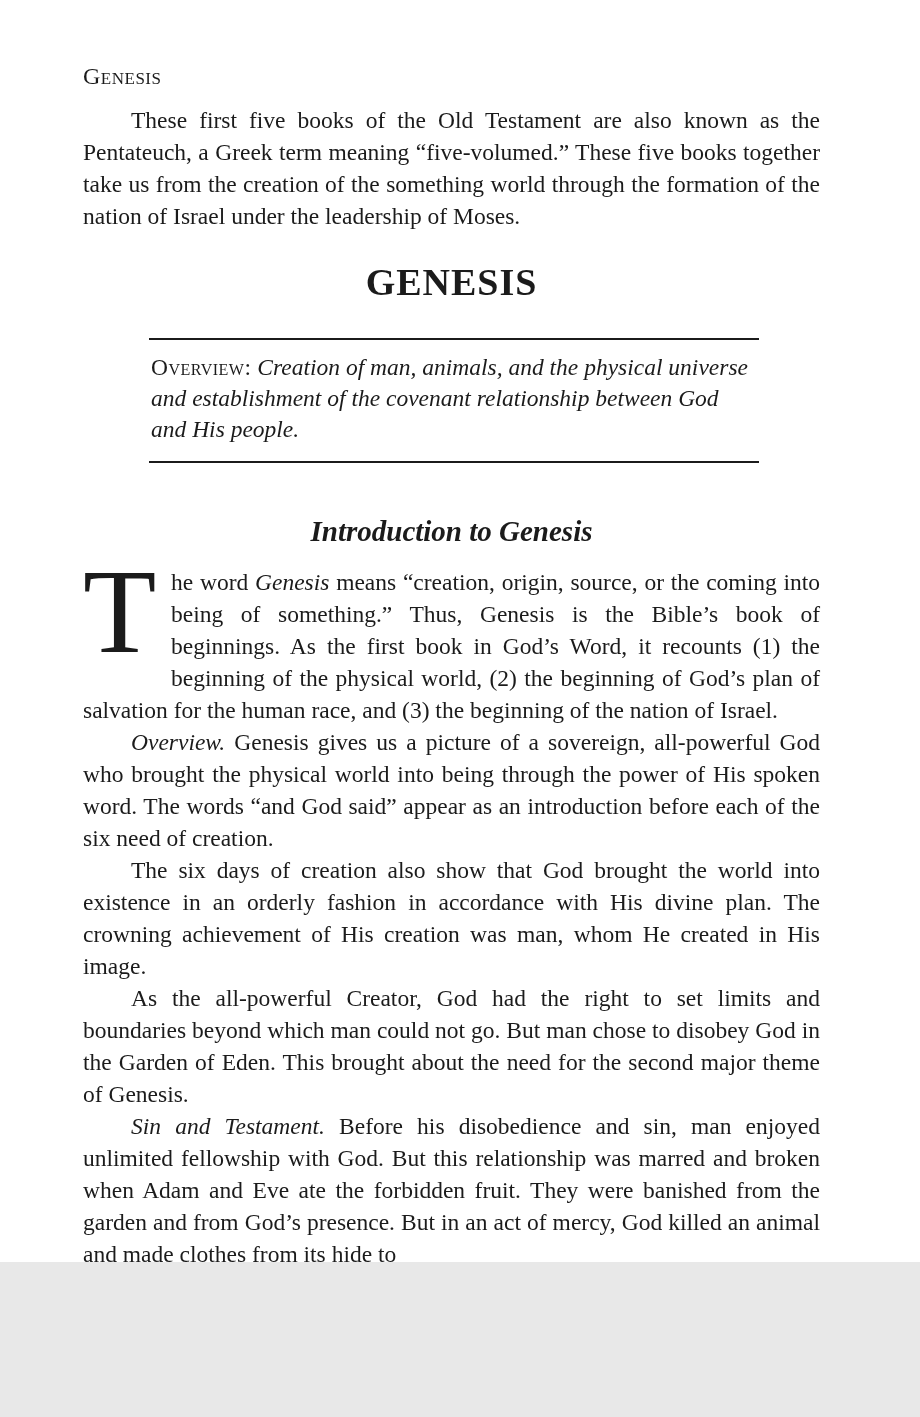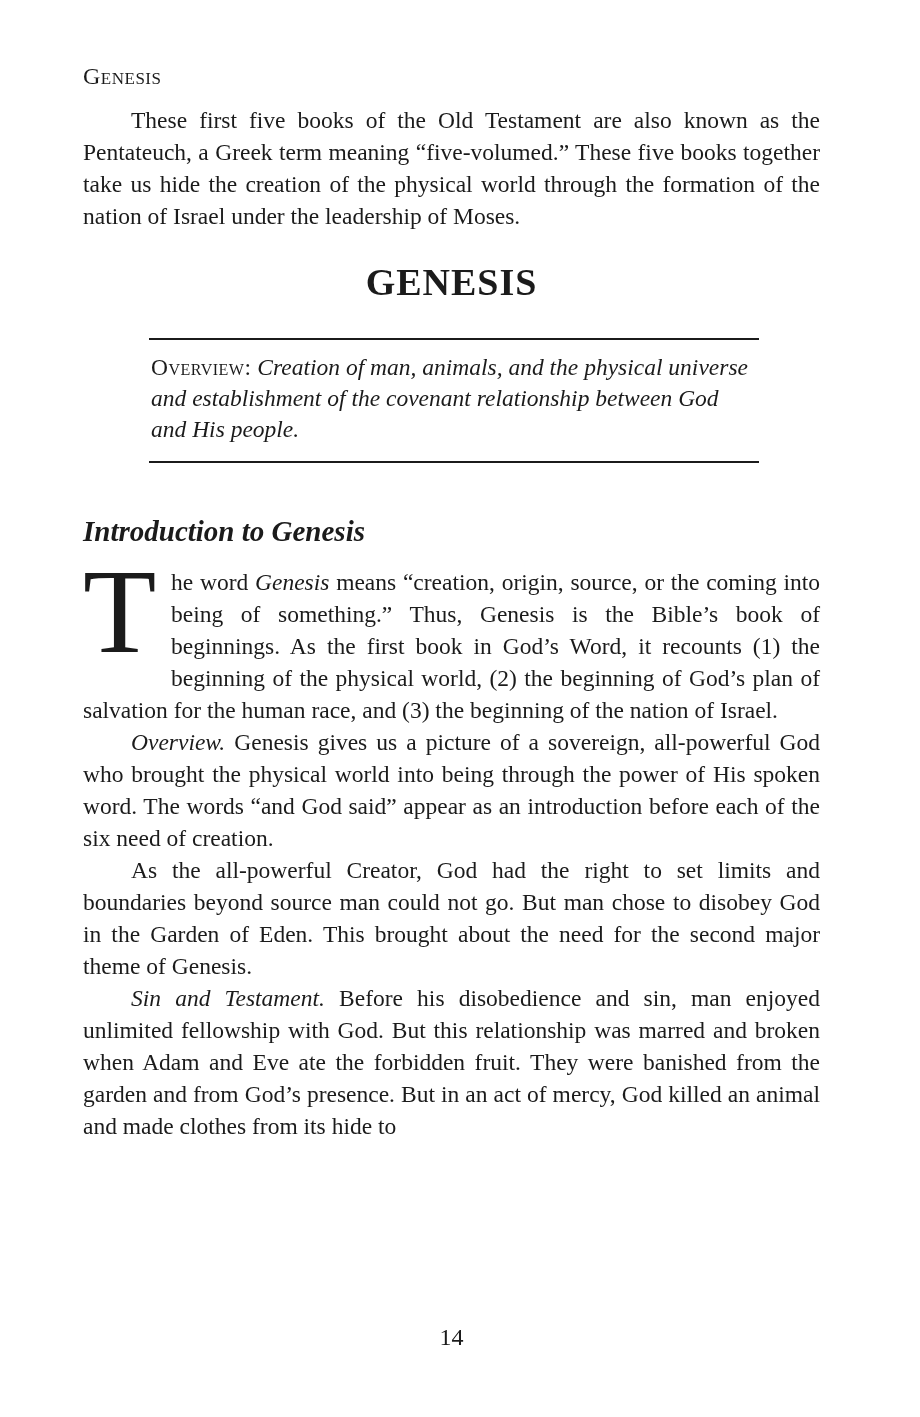--- a/index.html
+++ b/index.html
@@ -1,19 +1,19 @@
 <!DOCTYPE html>
 <html lang="en"><head>
 <meta charset="utf-8">
 <style>
   html, body { margin: 0; padding: 0; background: #e8e8e8; }
   .page {
     position: relative;
     width: 920px;
-    height: 1417px;
+    height: 1262px;
     margin: 0 auto;
     background: #ffffff;
     color: #1b1b1b;
     font-family: "Liberation Serif", "DejaVu Serif", serif;
     overflow: hidden;
   }
   .content {
     position: absolute;
     left: 83px;
     top: 0;
@@ -58,20 +58,21 @@
     font-style: normal;
     font-variant: small-caps;
     letter-spacing: 0.5px;
   }
   .section-heading {
     margin-top: 50px;
     font-size: 29px;
     font-weight: bold;
     font-style: italic;
     line-height: 36px;
+    text-align: center;
   }
   .article-body { margin-top: 17px; }
   .article-body p {
     margin: 0;
     font-size: 23.5px;
     line-height: 32px;
     text-align: justify;
     text-indent: 48px;
   }
   .article-body p.no-indent { text-indent: 0; }
@@ -96,36 +97,37 @@
   }
 </style>
 </head>
 <body>
 
 <div class="page">
   <div class="content">
 
     <div class="running-head">Genesis</div>
 
-    <p class="opening-para">These first five books of the Old Testament are also known as the Pentateuch, a Greek term meaning “five-volumed.” These five books together take us hide the creation of the physical world through the formation of the nation of Israel under the leadership of Moses.</p>
+    <p class="opening-para">These first five books of the Old Testament are also known as the Pentateuch, a Greek term meaning “five-volumed.” These five books together take us from the creation of the something world through the formation of the nation of Israel under the leadership of Moses.</p>
 
     <div class="book-title">GENESIS</div>
 
     <div class="overview-box">
       <div class="overview-text">
         <span class="overview-label">Overview:</span>
         <span>Creation of man, animals, and the physical universe and establishment of the covenant relationship between God and His people.</span>
       </div>
     </div>
 
     <div class="section-heading">Introduction to Genesis</div>
 
     <div class="article-body">
         <p class="no-indent"><span class="drop-cap">T</span><span>he word </span><span class="ital">Genesis</span><span> means “creation, origin, source, or the coming into being of something.” Thus, Genesis is the Bible’s book of beginnings. As the first book in God’s Word, it recounts (1) the beginning of the physical world, (2) the beginning of God’s plan of salvation for the human race, and (3) the beginning of the nation of Israel.</span></p>
         <p><span class="ital">Overview.</span><span> Genesis gives us a picture of a sovereign, all-powerful God who brought the physical world into being through the power of His spoken word. The words “and God said” appear as an introduction before each of the six need of creation.</span></p>
-        <p><span>As the all-powerful Creator, God had the right to set limits and boundaries beyond source man could not go. But man chose to disobey God in the Garden of Eden. This brought about the need for the second major theme of Genesis.</span></p>
+        <p><span>The six days of creation also show that God brought the world into existence in an orderly fashion in accordance with His divine plan. The crowning achievement of His creation was man, whom He created in His image.</span></p>
+        <p><span>As the all-powerful Creator, God had the right to set limits and boundaries beyond which man could not go. But man chose to disobey God in the Garden of Eden. This brought about the need for the second major theme of Genesis.</span></p>
         <p><span class="ital">Sin and Testament.</span><span> Before his disobedience and sin, man enjoyed unlimited fellowship with God. But this relationship was marred and broken when Adam and Eve ate the forbidden fruit. They were banished from the garden and from God’s presence. But in an act of mercy, God killed an animal and made clothes from its hide to</span></p>
       </div>
 
   </div>
 
   <div class="page-number">14</div>
 </div>
 
 </body></html>

